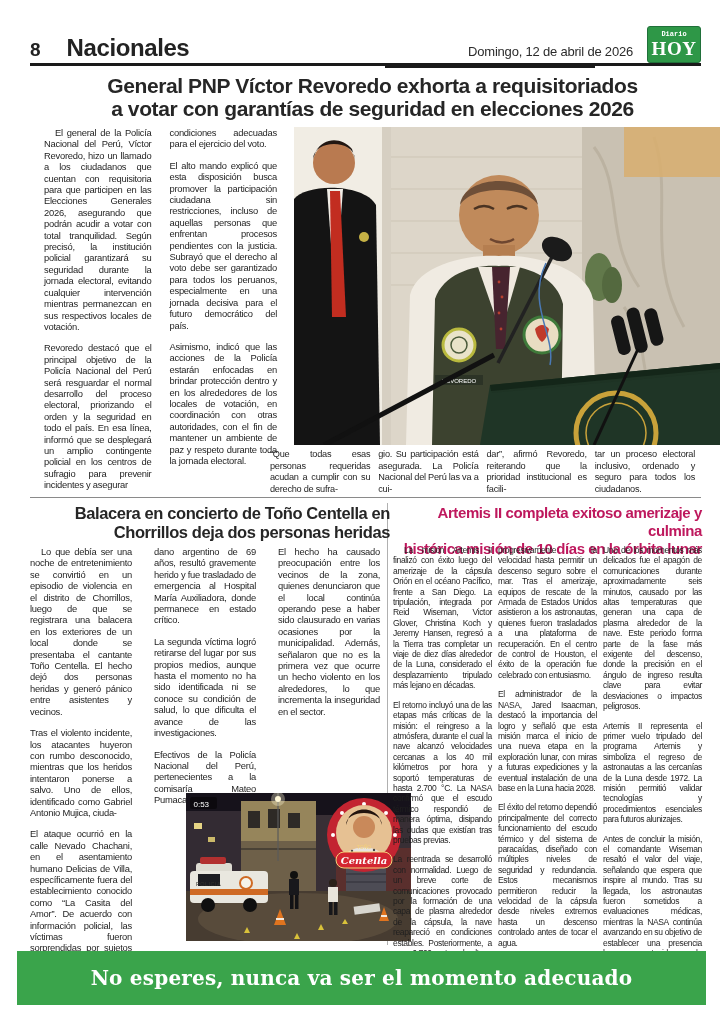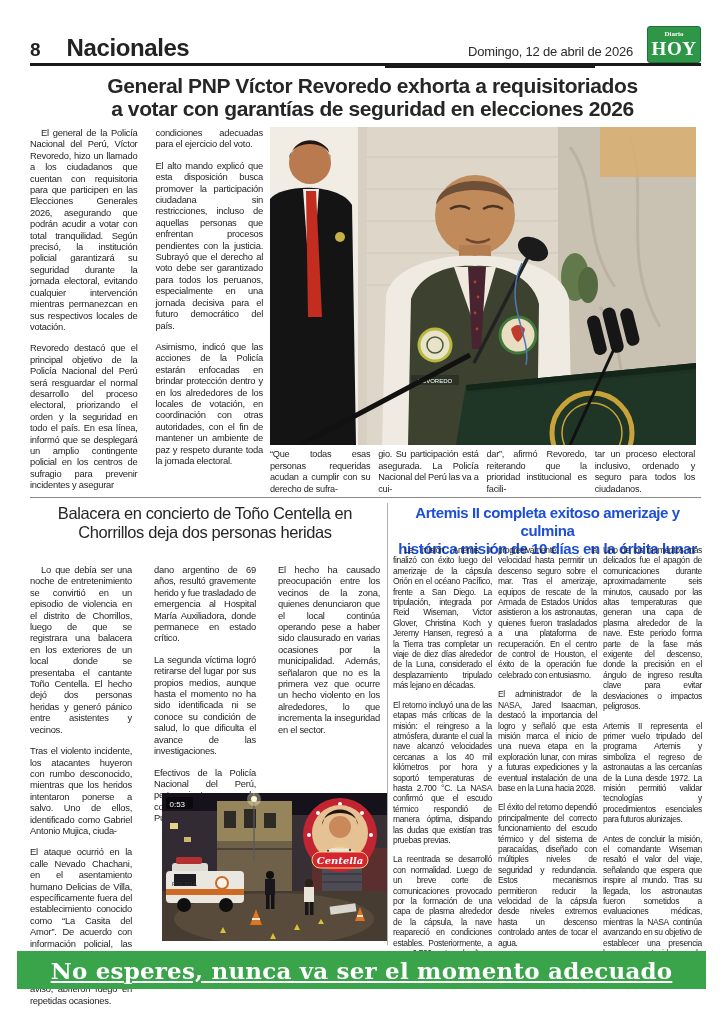--- a/index.html
+++ b/index.html
@@ -9,60 +9,60 @@
     font-family:"Liberation Sans", sans-serif;
   }
   
   .header{position:absolute;top:34px;left:30px;right:22px;height:30px;display:flex;align-items:baseline;}
   .page-num{font-size:19px;font-weight:bold;color:#222;margin-right:26px;}
   .section-title{font-size:24px;font-weight:bold;letter-spacing:-0.4px;color:#222;}
   .header-spacer{flex:1;}
   .date{font-size:13px;color:#2b2b2b;letter-spacing:-0.2px;margin-right:68px;}
   .logo{position:absolute;right:0;top:-8px;width:52px;height:35px;border-radius:3px;
     display:flex;flex-direction:column;align-items:center;justify-content:center;line-height:1;}
-  .logo .logo-top{font-family:Liberation Serif, serif;font-size:7px;color:#fff;font-weight:bold;margin-bottom:1px;}
+  .logo .logo-top{font-family:Liberation Mono, monospace;font-size:7px;color:#fff;font-weight:bold;margin-bottom:1px;}
   .logo .logo-main{font-family:"Liberation Serif",serif;font-size:19px;font-weight:bold;color:#ffffff;letter-spacing:0.5px;}
   .header-rule{position:absolute;top:63px;left:30px;right:22px;height:3px;background:#1a1a1a;}
   .header-rule-right{position:absolute;top:66px;left:385px;width:210px;height:2px;background:#1a1a1a;}
 
   
   .main-headline{position:absolute;top:74px;left:44px;right:22px;text-align:center;
     font-size:21px;font-weight:bold;line-height:23px;letter-spacing:-0.4px;color:#262626;}
   .body-cols p{margin:0 0 10px 0;text-align:justify;}
   .body-cols{font-size:9.4px;line-height:11.4px;letter-spacing:-0.25px;}
-  .main-cols{position:absolute;top:127px;left:30px;width:233px;display:flex;gap:18px;}
+  .main-cols{position:absolute;top:127px;left:44px;width:233px;display:flex;gap:18px;}
   .col{flex:1;min-width:0;}
   .indent{text-indent:11px;}
-  .photo-frame{position:absolute;overflow:hidden;}
+  .photo-frame{position:absolute;overflow:hidden;margin-left:24px;}
   .main-photo{top:127px;left:270px;width:426px;height:318px;}
   .quote-strip{position:absolute;top:449px;left:270px;width:425px;display:flex;gap:8px;
     font-size:9.2px;line-height:11.6px;letter-spacing:-0.25px;}
   .quote-strip .qcol{flex:1;min-width:0;text-align:justify;}
 
   
   .section-rule{position:absolute;top:497px;left:30px;right:22px;border-top:1px solid #8a8a8a;}
   .v-divider{position:absolute;top:503px;left:387px;width:1px;height:442px;background:#b0b0b0;}
 
   
-  .bal-headline{position:absolute;top:504px;left:30px;width:350px;text-align:center;
-    font-size:16.5px;font-weight:normal;line-height:19px;letter-spacing:-0.4px;color:#262626;}
-  .bal-cols{position:absolute;top:564px;left:30px;width:350px;display:flex;gap:22px;}
+  .bal-headline{position:absolute;top:504px;left:40px;width:350px;text-align:right;
+    font-size:16.5px;font-weight:bold;line-height:19px;letter-spacing:-0.4px;color:#262626;}
+  .bal-cols{position:absolute;top:546px;left:30px;width:350px;display:flex;gap:22px;}
   .bal-photo{top:793px;left:162px;width:225px;height:148px;}
 
   
-  .art-headline{position:absolute;top:504px;left:393px;width:309px;text-align:center;
-    font-size:15px;font-weight:bold;line-height:18px;letter-spacing:-0.4px;color:#1d4ed8;}
+  .art-headline{position:absolute;top:504px;left:393px;width:309px;text-align:right;
+    font-size:15px;font-weight:bold;line-height:18px;letter-spacing:-0.4px;color:#be185d;}
   .art-cols{position:absolute;top:545px;left:393px;width:309px;display:flex;gap:6px;
     font-size:8.5px;line-height:10.4px;letter-spacing:-0.35px;}
   .art-cols p{margin:0 0 9px 0;text-align:justify;}
 
   
-  .banner{position:absolute;top:951px;left:17px;right:17px;height:38px;
+  .banner{position:absolute;top:951px;left:17px;right:17px;height:54px;
     display:flex;align-items:center;justify-content:center;
-    font-family:"DejaVu Serif",serif;font-weight:bold;font-size:23px;color:#ffffff;letter-spacing:0.2px;text-decoration:underline;}
+    font-family:"DejaVu Serif",serif;font-weight:bold;font-size:20px;color:#ffffff;letter-spacing:0.2px;}
 </style>
 </head>
 <body>
 
 <div class="page">
 
   <div class="header">
     <span class="page-num">8</span>
     <span class="section-title">Nacionales</span>
     <span class="header-spacer"></span>

